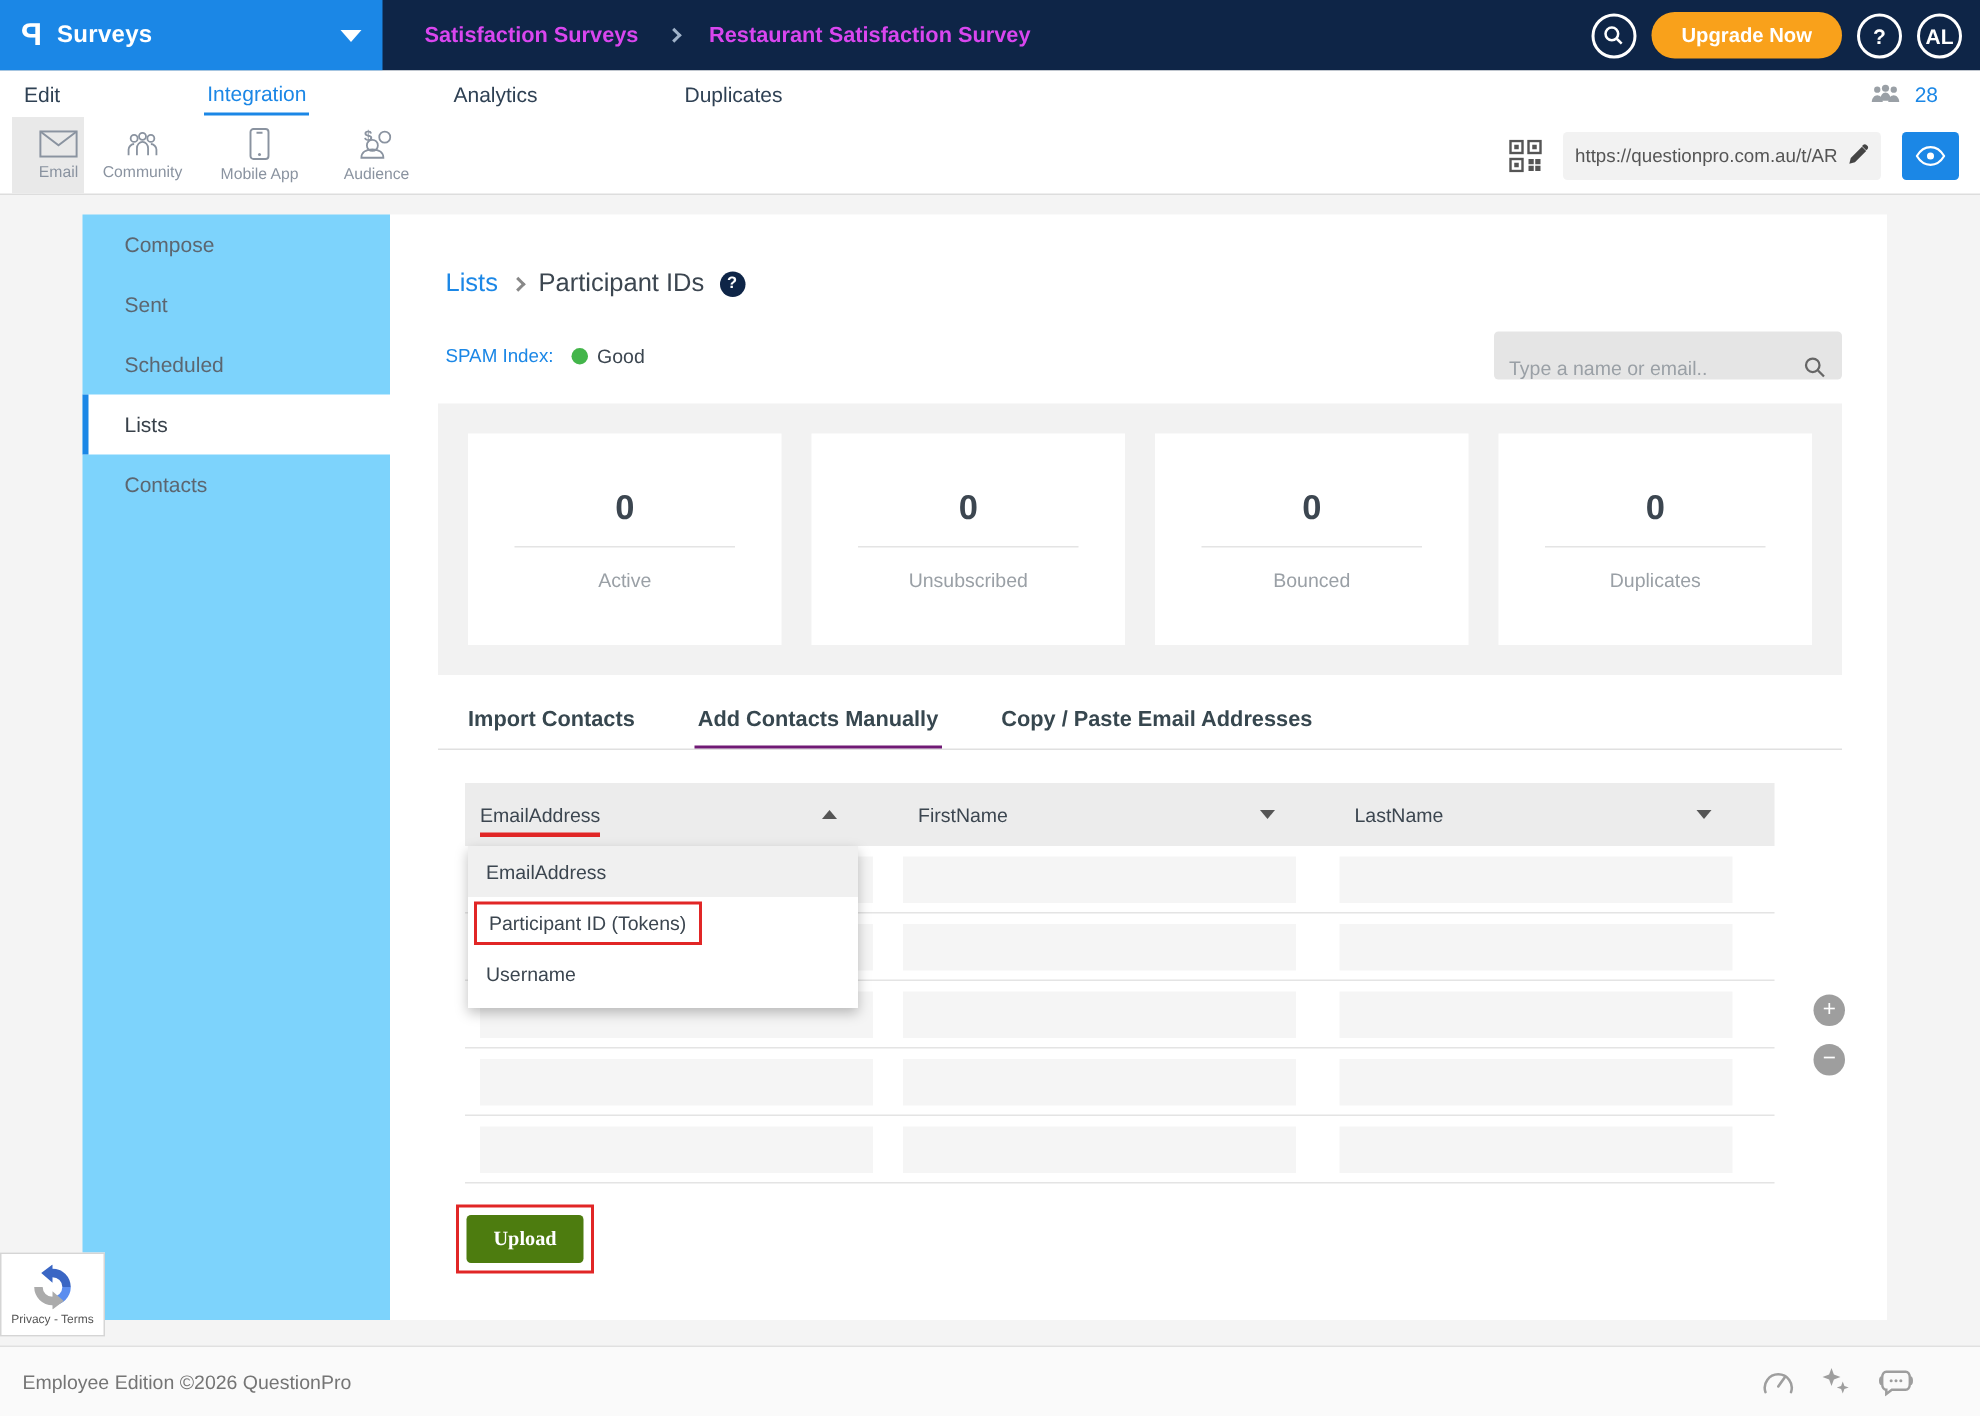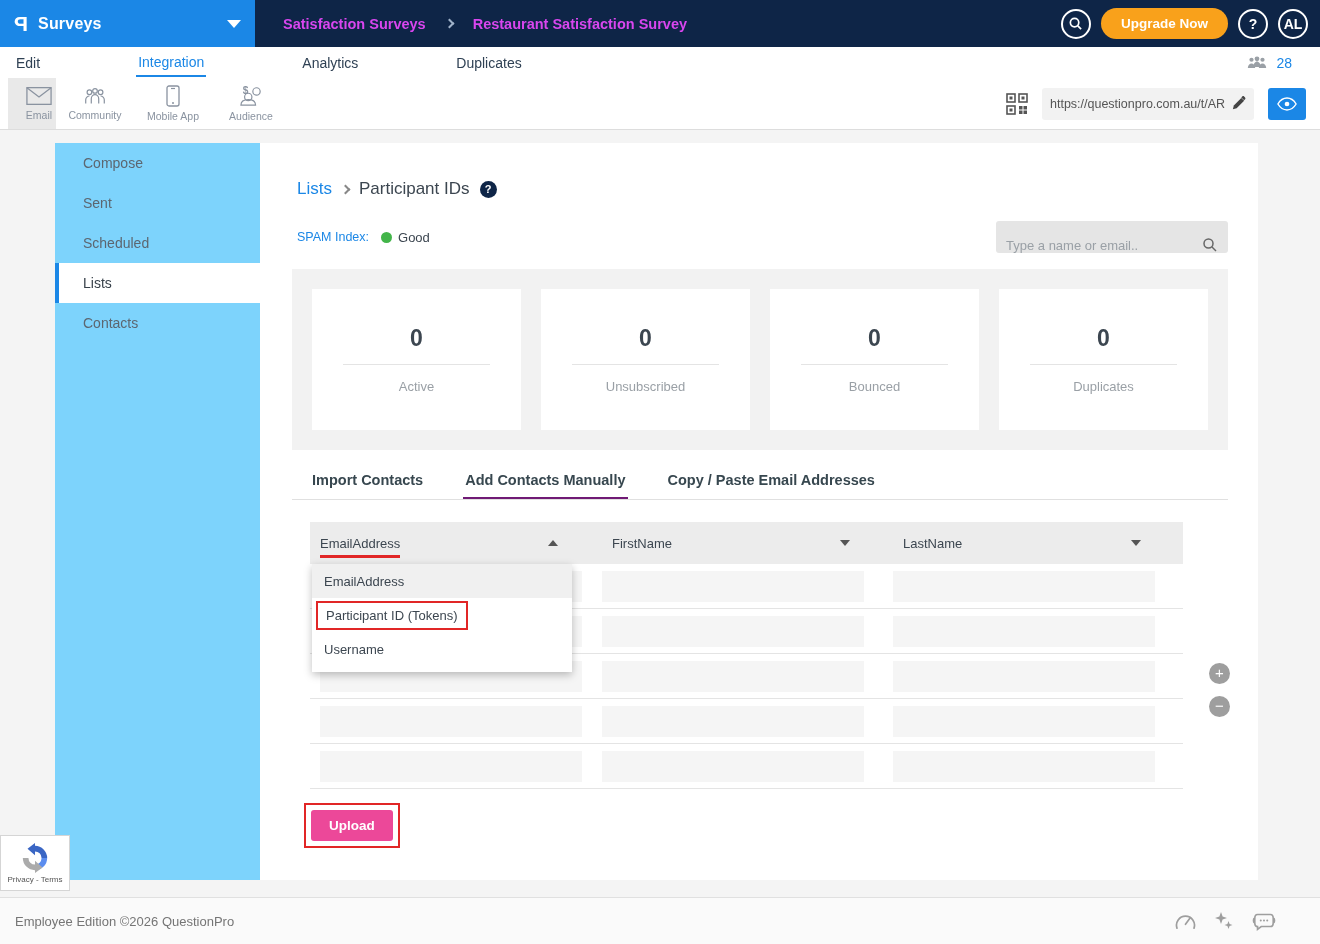--- a/index.html
+++ b/index.html
@@ -84,21 +84,21 @@
 
   .dropdown { position:absolute; left:2px; top:42px; width:260px; background:#fff; box-shadow:0 3px 8px rgba(0,0,0,.25); z-index:5; padding-bottom:6px; }
   .dd-item { height:34px; display:flex; align-items:center; padding-left:12px; font-size:13px; color:#3c4650; cursor:pointer; }
   .dd-item.selected { background:#f0f0f0; }
   .dd-redbox { border:2px solid #e12626; padding:5px 8px; margin-left:-8px; }
 
   .row-tools { position:absolute; top:520px; right:28px; display:flex; flex-direction:column; gap:12px; }
   .round-btn { width:21px; height:21px; border-radius:50%; background:#9e9e9e; border:none; color:#fff; font-size:15px; line-height:1; display:flex; align-items:center; justify-content:center; padding-bottom:2px; }
 
   .upload-wrap { margin:14px 0 0 44px; display:inline-block; border:2px solid #e12626; padding:5px; }
-  .upload-btn { background:#ec4899; color:#fff; border:none; border-radius:3px; font-size:13.5px; font-weight:bold; padding:8px 18px; font-family:Liberation Sans, sans-serif; }
+  .upload-btn { background:#4d7c0f; color:#fff; border:none; border-radius:3px; font-size:13.5px; font-weight:bold; padding:8px 18px; font-family:Liberation Serif, serif; }
 
   
   .recaptcha { position:absolute; left:0; top:835px; width:70px; height:56px; background:#fff; border:1px solid #d5d5d5; display:flex; flex-direction:column; align-items:center; justify-content:center; gap:2px; }
   .recaptcha-label { font-size:8px; color:#555; }
 
   
   .footer { position:absolute; left:0; top:897px; width:1320px; height:47px; background:#fafafa; border-top:1px solid #e0e0e0; display:flex; align-items:center; padding:0 44px 0 15px; }
   .footer-text { font-size:13px; color:#757575; }
   .footer-icons { margin-left:auto; display:flex; align-items:center; gap:18px; color:#9e9e9e; }
 

